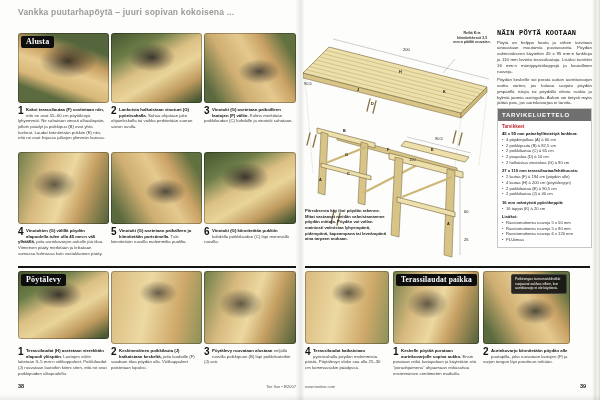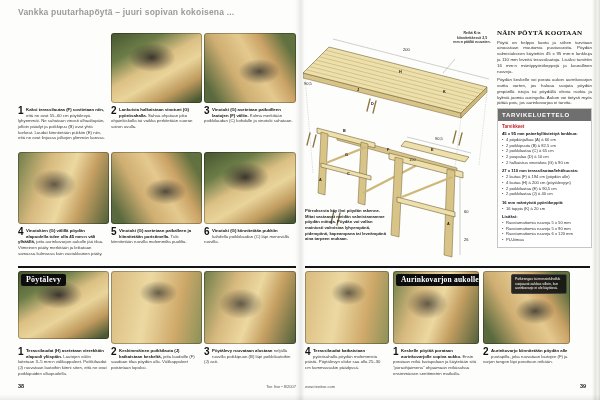--- a/index.html
+++ b/index.html
@@ -26,21 +26,21 @@
          padding:1px 5px 2px;border-radius:2px;letter-spacing:.2px;white-space:nowrap;}
   .badge.small{font-size:7.5px;}
   .inset{position:absolute;top:3px;right:3px;width:48px;background:rgba(15,15,15,.88);color:#fff;
          border:1px solid #444;border-radius:2px;padding:2px 3px;font-size:3.4px;line-height:1.35;}
   
   .caption{position:absolute;font-size:4.3px;line-height:1.32;color:#3a3a3a;}
   .stepnum{float:left;font-weight:800;font-size:10px;line-height:.85;color:#111;margin-right:2.5px;}
   .lead{font-weight:bold;color:#111;}
   
   .assembly{position:absolute;left:497px;top:29px;width:95px;}
-  .assembly h2{margin:0 0 2.5px;font-family:Liberation Serif, serif;font-size:7px;letter-spacing:.2px;color:#111;}
+  .assembly h2{margin:0 0 2.5px;font-family:Liberation Mono, monospace;font-size:7px;letter-spacing:.2px;color:#111;}
   .assembly p{margin:0 0 2px;font-size:4.4px;line-height:1.34;color:#333;text-align:justify;}
   
   .matbox{position:absolute;left:497px;top:108px;width:95px;border:1px solid #c6c6c2;background:#fff;box-sizing:border-box;}
   .mathead{background:#6f6f6f;color:#fff;font-weight:bold;font-size:6px;letter-spacing:.7px;padding:3px 4px 2.5px;}
   .matbody{padding:3px 4px 4px;}
   .matlabel{font-weight:bold;font-size:4.6px;margin-bottom:.5px;}
   .grouptitle{font-weight:bold;font-size:4.2px;color:#111;margin-top:2.8px;line-height:1.25;}
   .matbody ul{margin:.5px 0 0;padding:0;list-style:none;}
   .matbody li{position:relative;font-size:4.1px;line-height:1.4;color:#333;padding-left:4px;}
   .matbody li::before{content:"•";position:absolute;left:0;top:0;color:#111;}
@@ -70,20 +70,23 @@
   .bottom-shade{position:absolute;left:0;bottom:0;width:100%;height:6px;
           background:linear-gradient(rgba(0,0,0,0),rgba(0,0,0,.07));}
 </style>
 </head>
 <body>
 
 <div id="spread">
 
   <div class="strap">Vankka puutarhapöytä – juuri sopivan kokoisena ...</div>
 
+  <div class="photo v1" style="left:18px;top:33px;width:91px;height:70px">
+    <span class="badge">Alusta</span>
+  </div>
   <div class="photo v2" style="left:111px;top:33px;width:91px;height:70px"></div>
   <div class="photo v3" style="left:204px;top:33px;width:92px;height:70px"></div>
 
   <div class="caption" style="left:18px;top:107px;width:89px">
     <span class="stepnum">1</span>
     <span class="lead">Kaksi terassilautaa (F) sovitetaan niin,</span>
     <span>että ne ovat 55–60 cm pöytälevyä lyhyemmät. Ne sahataan vinosti alhaaltapäin, jolloin päädyt ja poikkipuu (B) ovat yhtä korkeat. Laudat kiinnitetään pukkiin (E) niin, että ne ovat linjassa jalkojen ylimmän kanssa.</span>
   </div>
   <div class="caption" style="left:111px;top:107px;width:89px">
     <span class="stepnum">2</span>
@@ -251,21 +254,21 @@
         <li>Ruostumattomia ruuveja 6 x 120 mm</li>
         <li>PU-liimaa</li>
       </ul>
     </div>
   </div>
 
   <div class="rule" style="left:305px;top:266px;width:285px"></div>
 
   <div class="photo v5" style="left:305px;top:271px;width:84px;height:73px"></div>
   <div class="photo v4" style="left:393px;top:271px;width:86px;height:73px">
-    <span class="badge small">Aurinkovarjon aukolle</span>
+    <span class="badge small">Terassilaudat paikka</span>
   </div>
   <div class="photo v3" style="left:483px;top:271px;width:87px;height:73px">
     <div class="inset">
       <span>Putkirengas tai messinkiholkki suojaavat aukkoa silloin, kun aurinkovarjo ei ole käytössä.</span>
     </div>
   </div>
 
   <div class="caption" style="left:305px;top:348px;width:82px">
     <span class="stepnum">4</span>
     <span class="lead">Terassilaudat katkaistaan</span>

